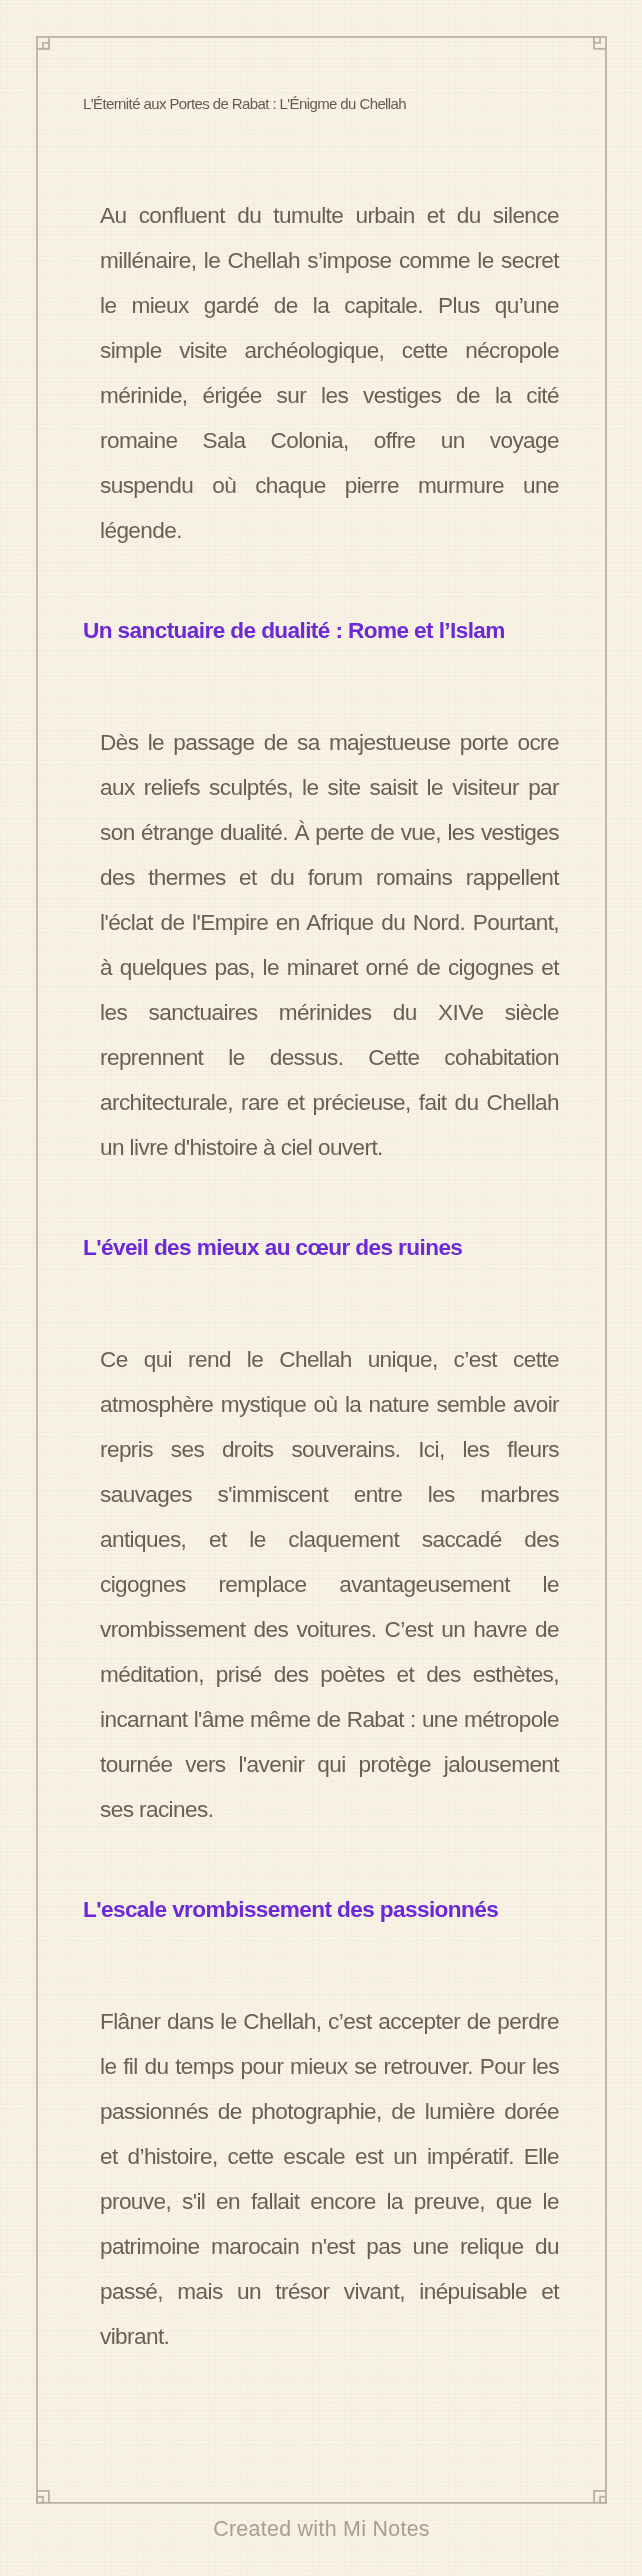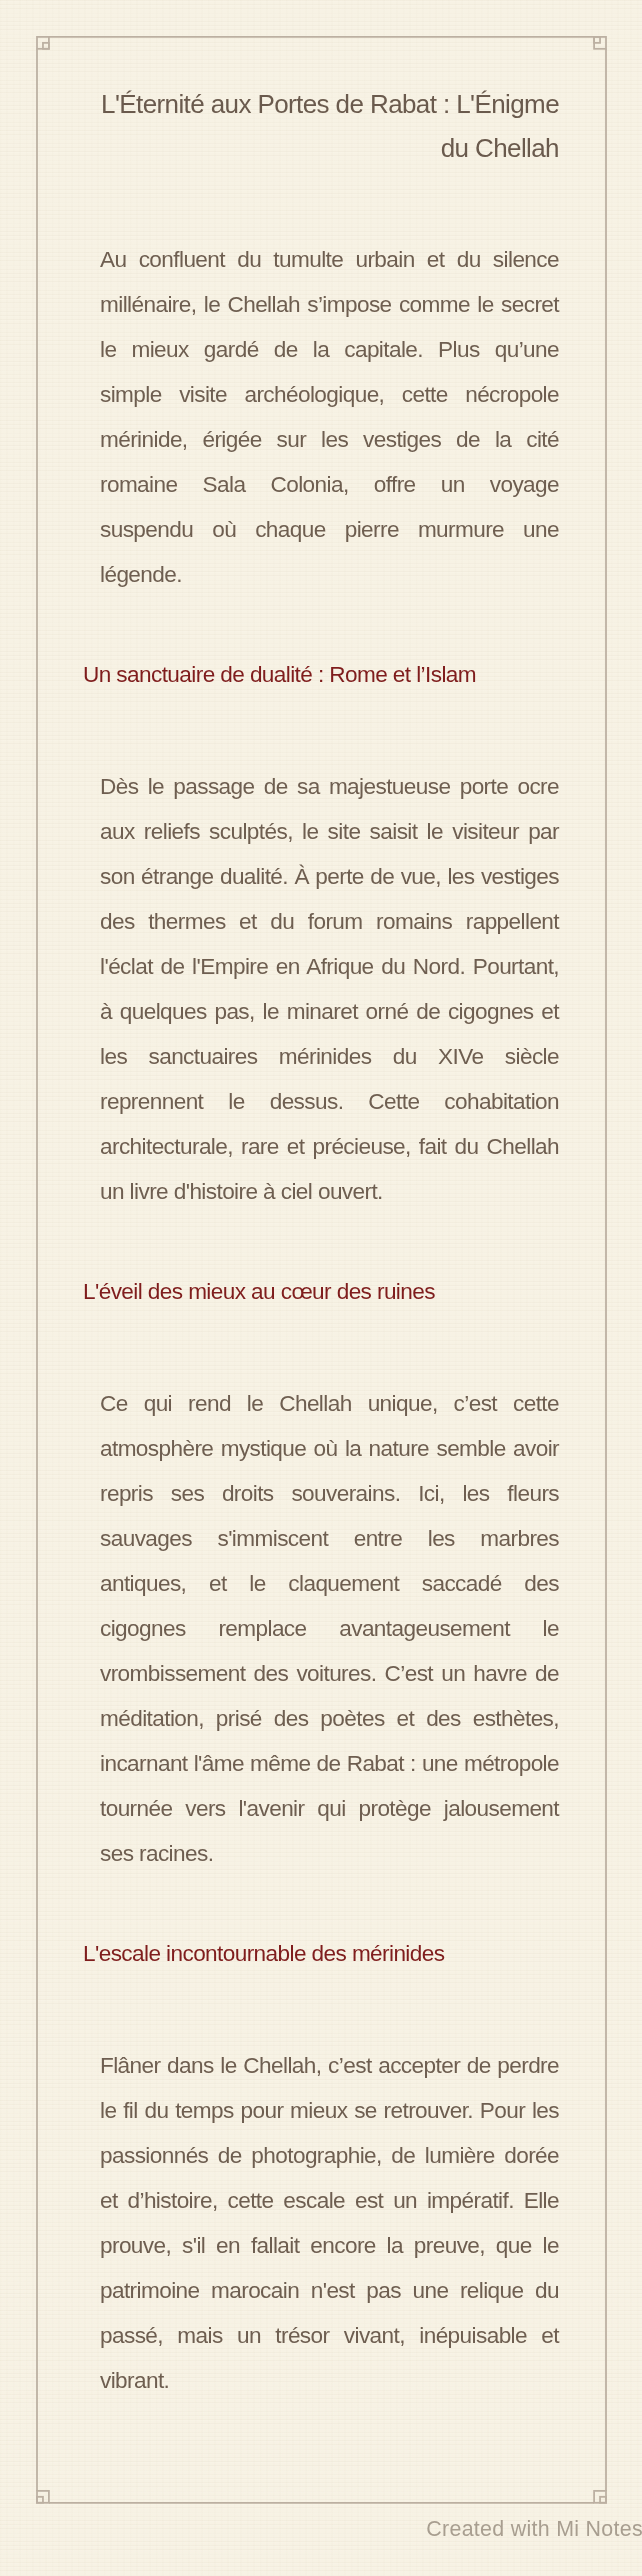--- a/index.html
+++ b/index.html
@@ -36,55 +36,55 @@
 
   .note-body {
     position: absolute;
     top: 82px;
     left: 83px;
     width: 476px;
   }
 
   h1.note-title {
     margin: 0;
-    font-size: 26px;
+    font-size: 15px;
     font-weight: 400;
     line-height: 44px;
     letter-spacing: -0.6px;
     color: #6a5a4d;
-    text-align: right;
+    text-align: left;
   }
 
   h2.note-heading {
     margin: 55px 0 0 0;
     font-size: 22.6px;
-    font-weight: 400;
+    font-weight: 700;
     line-height: 45px;
     letter-spacing: -0.6px;
     white-space: nowrap;
-    color: #7f1d1d;
+    color: #6d28d9;
   }
 
   p.note-paragraph {
     margin: 67px 0 0 17px;
     font-size: 22.6px;
     font-weight: 400;
     line-height: 45px;
     letter-spacing: -0.6px;
     text-align: justify;
     text-justify: inter-word;
     color: #6e5e50;
   }
 
   .note-footer {
     position: absolute;
     top: 2516px;
     left: 0;
     width: 643px;
-    text-align: right;
+    text-align: center;
     font-size: 21.4px;
     line-height: 26px;
     letter-spacing: 0.3px;
     color: #a89e90;
   }
 </style>
 </head>
 <body>
 
 <svg class="frame-svg" viewBox="0 0 1080 4328" xmlns="http://www.w3.org/2000/svg">
@@ -124,20 +124,20 @@
   <p class="note-paragraph">Au confluent du tumulte urbain et du silence millénaire, le Chellah s’impose comme le secret le mieux gardé de la capitale. Plus qu’une simple visite archéologique, cette nécropole mérinide, érigée sur les vestiges de la cité romaine Sala Colonia, offre un voyage suspendu où chaque pierre murmure une légende.</p>
 
   <h2 class="note-heading">Un sanctuaire de dualité : Rome et l’Islam</h2>
 
   <p class="note-paragraph">Dès le passage de sa majestueuse porte ocre aux reliefs sculptés, le site saisit le visiteur par son étrange dualité. À perte de vue, les vestiges des thermes et du forum romains rappellent l'éclat de l'Empire en Afrique du Nord. Pourtant, à quelques pas, le minaret orné de cigognes et les sanctuaires mérinides du XIVe siècle reprennent le dessus. Cette cohabitation architecturale, rare et précieuse, fait du Chellah un livre d'histoire à ciel ouvert.</p>
 
   <h2 class="note-heading">L'éveil des mieux au cœur des ruines</h2>
 
   <p class="note-paragraph">Ce qui rend le Chellah unique, c’est cette atmosphère mystique où la nature semble avoir repris ses droits souverains. Ici, les fleurs sauvages s'immiscent entre les marbres antiques, et le claquement saccadé des cigognes remplace avantageusement le vrombissement des voitures. C’est un havre de méditation, prisé des poètes et des esthètes, incarnant l'âme même de Rabat : une métropole tournée vers l'avenir qui protège jalousement ses racines.</p>
 
-  <h2 class="note-heading">L'escale incontournable des mérinides</h2>
+  <h2 class="note-heading">L'escale vrombissement des passionnés</h2>
 
   <p class="note-paragraph">Flâner dans le Chellah, c’est accepter de perdre le fil du temps pour mieux se retrouver. Pour les passionnés de photographie, de lumière dorée et d’histoire, cette escale est un impératif. Elle prouve, s'il en fallait encore la preuve, que le patrimoine marocain n'est pas une relique du passé, mais un trésor vivant, inépuisable et vibrant.</p>
 
 </main>
 
 <div class="note-footer">Created with Mi Notes</div>
 
 
 </body></html>

